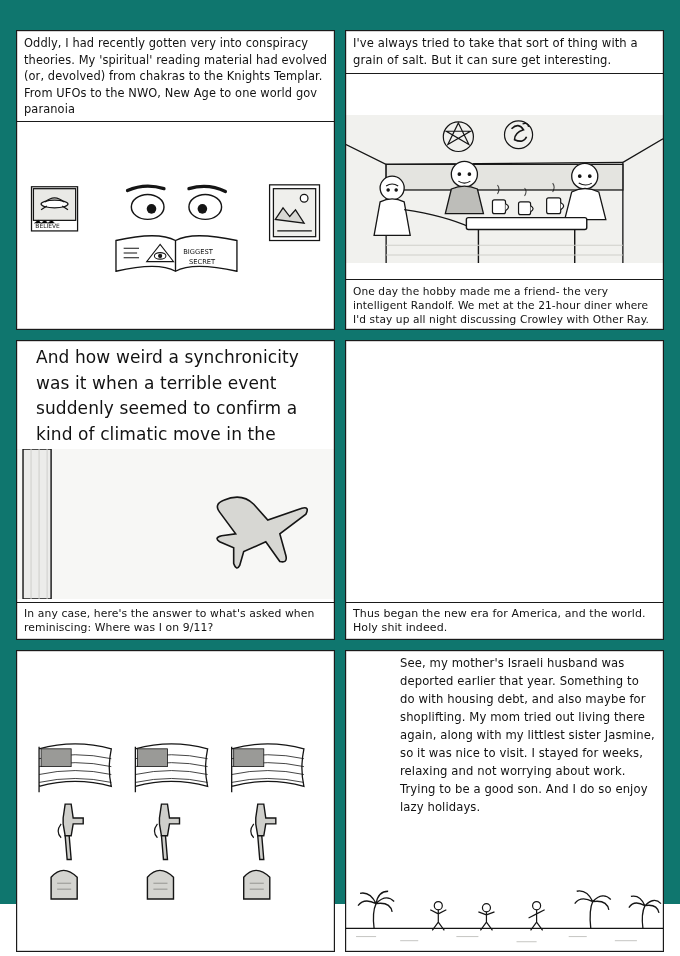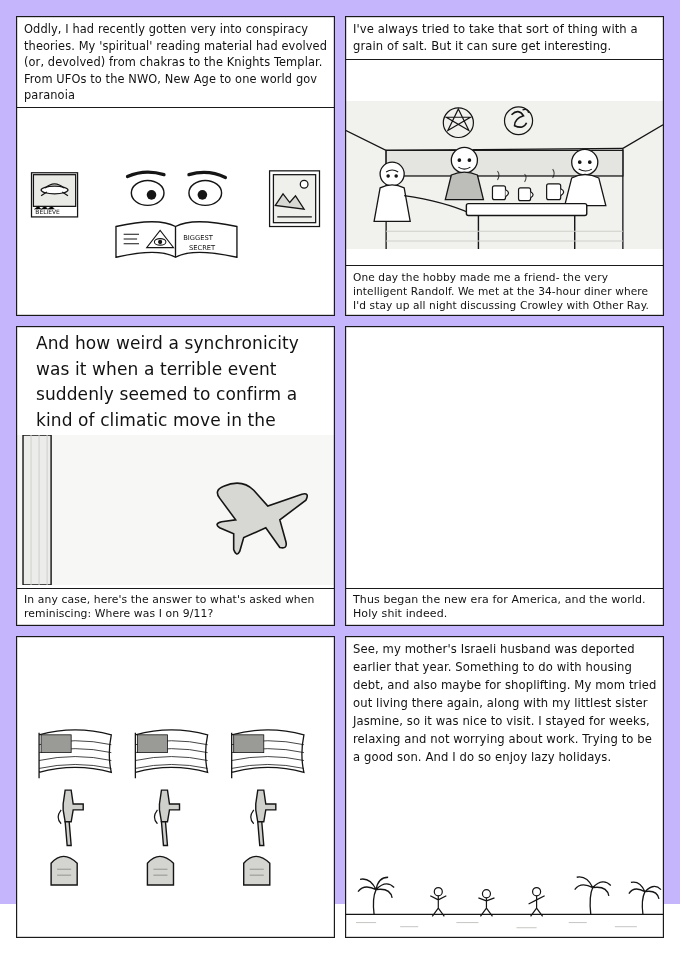--- a/index.html
+++ b/index.html
@@ -10,23 +10,23 @@
   body {
     width: 680px;
     height: 956px;
     font-family: "DejaVu Sans", sans-serif;
     overflow: hidden;
   }
   .page {
     position: relative;
     width: 680px;
     height: 904px;
-    background: #c4b5fd;
+    background: #0f766e;
     box-sizing: border-box;
-    padding: 16px 16px;
+    padding: 30px 16px;
   }
   .grid {
     display: grid;
     grid-template-columns: 1fr 1fr;
     grid-template-rows: 300px 300px 302px;
     gap: 10px 10px;
     width: 648px;
     height: 928px;
   }
   .panel {
@@ -52,21 +52,21 @@
   .cap {
     position: absolute;
     left: 0; right: 0;
     padding: 4px 6px 3px 7px;
     font-size: 11.2px;
     box-sizing: border-box;
     background: #fff;
   }
   .cap-top { top: 0; border-bottom: 1.4px solid #1a1a1a; }
   .cap-bottom { bottom: 0; border-top: 1.4px solid #1a1a1a; }
-  .cap-plain { border: none; }
+  .cap-plain { border: none; margin-left: 47px; }
   .art {
     position: absolute;
     left: 0; right: 0;
     overflow: hidden;
   }
 
   
   #p1 .cap-top { font-size: 11.4px; line-height: 1.45; }
   #p1 .art { top: 150px; bottom: 52px; }
   #p1 .cap-bottom { font-size: 11.2px; line-height: 1.4; }
@@ -228,21 +228,21 @@
           <g stroke="#151515" stroke-width="1" fill="none" opacity="0.8">
             <path d="M151 80 q3 -5 0 -9 M178 82 q3 -5 0 -8 M206 78 q3 -5 0 -9"></path>
           </g>
 
           <g stroke="#cfcfca" stroke-width="1">
             <path d="M40 132 L276 132 M40 142 L276 142"></path>
           </g>
         </svg>
       </div>
 
-      <div class="cap cap-bottom hand">One day the hobby made me a friend- the very intelligent Randolf. We met at the 34-hour diner where I'd stay up all night discussing Crowley with Other Ray.</div>
+      <div class="cap cap-bottom hand">One day the hobby made me a friend- the very intelligent Randolf. We met at the 21-hour diner where I'd stay up all night discussing Crowley with Other Ray.</div>
     </div>
 
     <div class="panel" id="p3">
       <div class="cap cap-top hand">And how weird a synchronicity was it when a terrible event suddenly seemed to confirm a kind of climatic move in the game of crypto-world domination</div>
 
       <div class="art">
         <svg viewBox="0 0 316 152" width="100%" height="100%" preserveAspectRatio="none">
           <rect x="0" y="0" width="316" height="152" fill="#f7f7f5"></rect>
 
           <g stroke="#151515" stroke-width="1.4" fill="#ececea">

